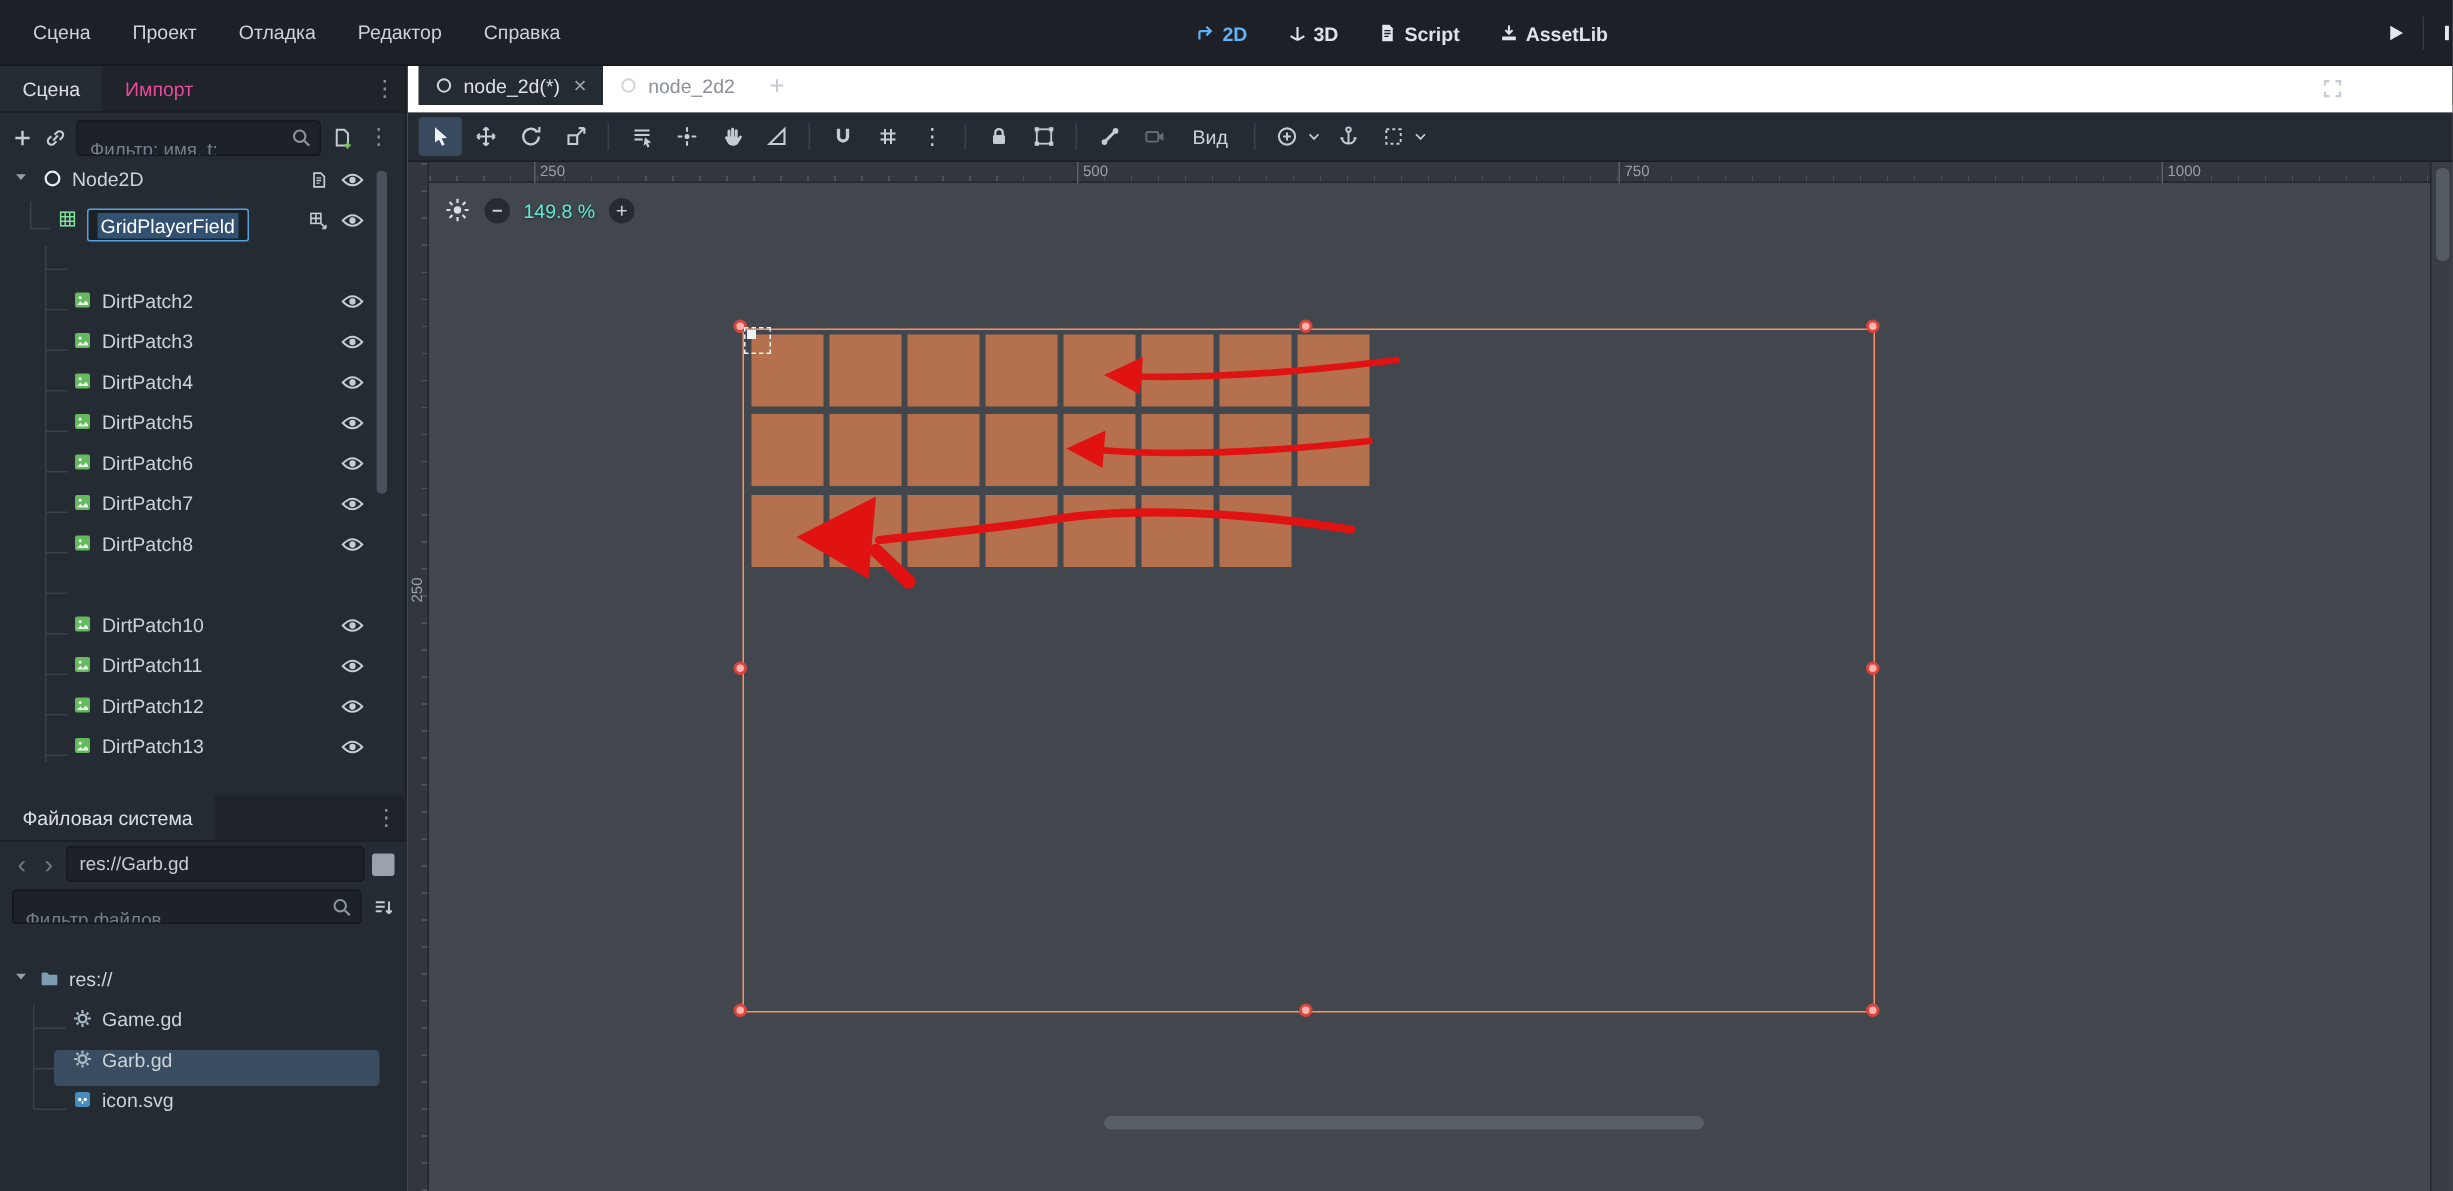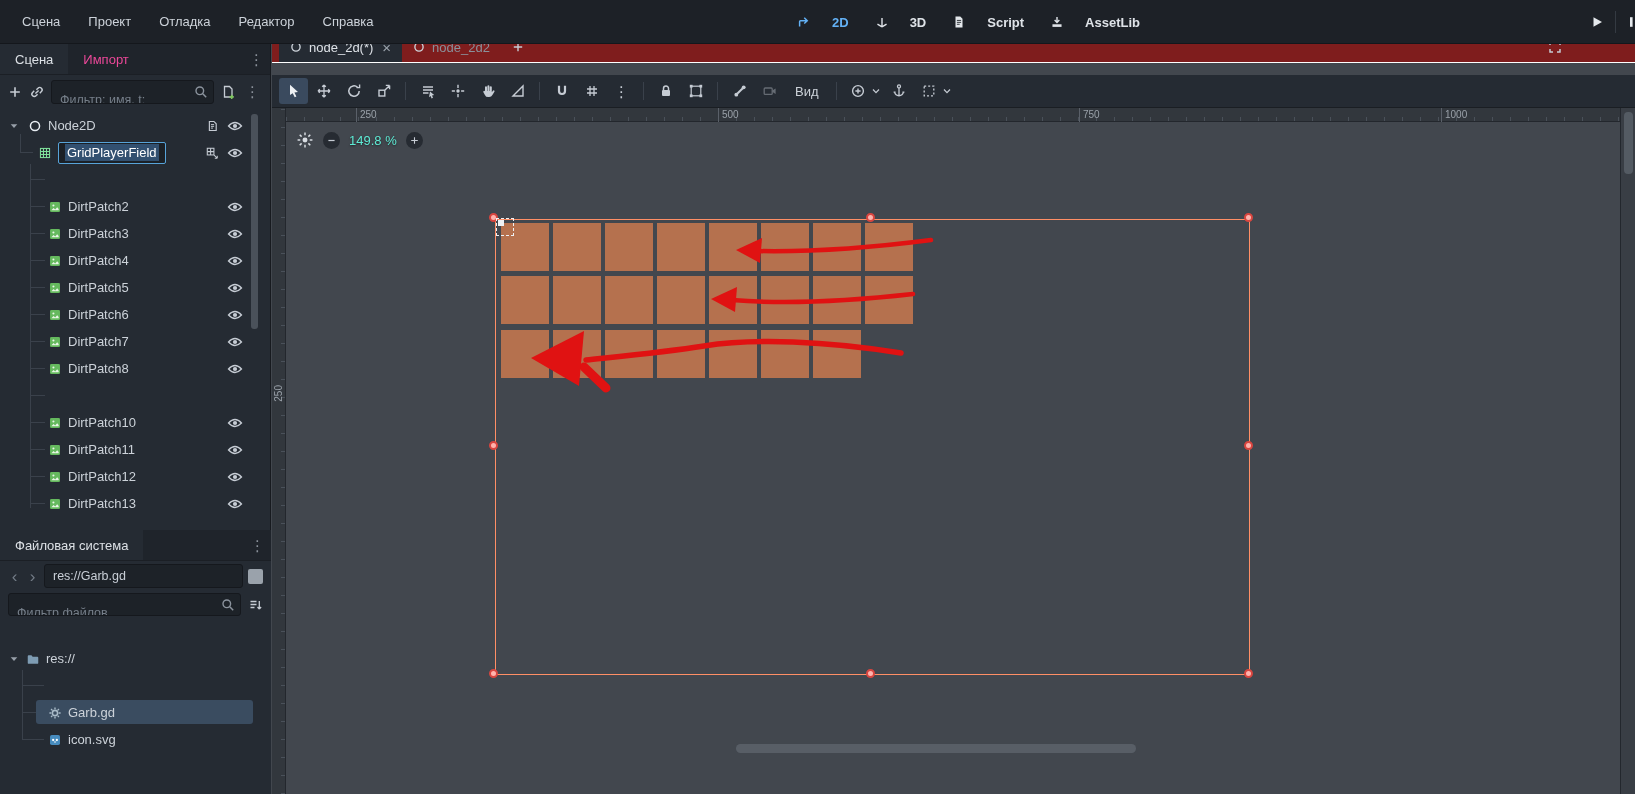--- a/index.html
+++ b/index.html
@@ -11,60 +11,60 @@
   .ic.s12{width:12px;height:12px}
   .ic.s14{width:14px;height:14px}
   .ic.s18{width:18px;height:18px}
   .glyph{font-size:15px;line-height:1}
 
   
   .topbar{position:absolute;left:0;top:0;width:100%;height:44px;background:#1d2127;border-bottom:1px solid #14171c;display:flex;align-items:center;z-index:6}
   .menus{display:flex;align-items:center;padding-left:8px}
   .menu-item{padding:4px 14px;border-radius:3px;color:#ccd2d9;cursor:default}
   .workspaces{position:absolute;left:788px;top:0;height:44px;display:flex;align-items:center;gap:8px}
-  .ws{display:flex;align-items:center;gap:21px;padding:4px 9px;font-weight:700;color:#dfe3e8}
+  .ws{display:flex;align-items:center;gap:4px;padding:4px 9px;font-weight:700;color:#dfe3e8}
   .ws.active{color:#63b1f5}
   .ws .ic{color:inherit}
   .run{position:absolute;right:0;top:0;height:44px;display:flex;align-items:center;gap:10px}
   .topsep{width:1px;height:22px;background:#343a42}
 
   
   .left-dock{position:absolute;left:0;top:44px;width:271px;bottom:0;background:#252b33;border-right:1px solid #171a1f}
   .tabstrip{height:31px;background:#1f242b;display:flex;align-items:stretch;position:relative;border-bottom:1px solid #1b1f25}
   .dtab{display:flex;align-items:center;padding:0 15px;color:#ec4899}
   .dtab.active{background:#252b33;color:#dce0e5}
   .strip-dots{position:absolute;right:6px;top:0;height:100%;display:flex;align-items:center;color:#8a919b}
   .scene-toolbar{height:33px;display:flex;align-items:center;gap:6px;padding:0 7px}
   .filterwrap{position:relative;flex:1;height:24px}
   .filterwrap input,.pathwrap input{width:100%;height:100%;background:#1d2228;border:1px solid #15181d;border-radius:3px;color:#c8ced6;padding:16px 24px 0 8px;font:inherit;font-size:12.5px;outline:none}
   .pathwrap input{padding:0 8px}
   input::placeholder{color:#767f8a;opacity:1}
   .filterwrap .ic{position:absolute;right:5px;top:4px;color:#8b939d}
   .scene-tree{position:absolute;left:0;top:68px;width:271px;height:411px;overflow:hidden}
-  .trow{position:absolute;left:0;width:100%;height:27px;display:flex;align-items:center}
+  .trow{position:absolute;left:0;width:100%;height:27px;display:flex;align-items:flex-start}
   .tlabel{margin-left:6px;white-space:nowrap}
   .rowbtns{position:absolute;right:28px;display:flex;gap:8px;align-items:center;color:#b9c0c9}
   .guide{position:absolute;background:#3a414b}
   .treescroll{position:absolute;right:13px;top:2px;width:7px;height:215px;background:#4a515a;border-radius:3px}
   .renamebox{display:inline-flex;align-items:center;height:22px;margin-left:6px;padding:0 6px;background:#1b2026;border:1px solid #57a3d9;border-radius:2px}
   .renametext{background:#325070;color:#fff;padding:1px 2px;white-space:nowrap}
 
   
   .fs-dock{position:absolute;left:0;top:486px;width:271px;bottom:0;background:#252b33}
   .fs-nav{height:30px;display:flex;align-items:center;gap:5px;padding:0 8px}
   .navarrow{color:#737c87;font-size:17px;width:13px;text-align:center;line-height:1}
   .pathwrap{flex:1;height:24px}
   .sqbtn{width:15px;height:15px;background:#9aa2ab;border-radius:2px;flex:none}
   .fs-filter{height:27px;display:flex;align-items:center;gap:6px;padding:0 8px}
   .fs-filter .filterwrap{height:23px}
   .fs-tree{position:relative;height:176px;overflow:hidden}
   .fssel{position:absolute;left:36px;right:18px;top:82px;height:24px;background:#3a4c60;border-radius:3px}
 
   
-  .scene-tabbar{position:absolute;left:272px;top:32px;right:0;height:31px;background:#7f1d1d;border-bottom:1px solid #ffffff;display:flex;align-items:stretch}
+  .scene-tabbar{position:absolute;left:272px;top:44px;right:0;height:31px;background:#ffffff;border-bottom:5px solid #ffffff;display:flex;align-items:stretch}
   .stab{display:flex;align-items:center;gap:7px;padding:0 11px;color:#8a919b}
   .stab.active{background:#252b33;color:#dde1e6}
   .stab .close{color:#9aa2ab;font-size:15px;margin-left:2px}
   .newtab{display:flex;align-items:center;padding:0 10px}
   .expandbtn{position:absolute;right:72px;top:7px}
 
   .canvas-toolbar{position:absolute;left:272px;top:75px;right:0;height:33px;background:#252b33;border-bottom:1px solid #1a1e23;display:flex;align-items:center;padding-left:7px;gap:1px}
   .tb{width:29px;height:26px;border-radius:3px;display:flex;align-items:center;justify-content:center;color:#c6ccd4}
   .tb.active{background:#3a4a5e;color:#fff}
   .tb.dim{opacity:.4}
@@ -520,20 +520,29 @@
             <svg viewBox="0 0 16 16" xmlns="http://www.w3.org/2000/svg">
               <path d="M3.6 5.6L8 10.6l4.4-5z" fill="#98a0aa"></path>
             </svg>
           </span>
         <span class="ic s14" style="margin-left:6px">
             <svg viewBox="0 0 16 16" xmlns="http://www.w3.org/2000/svg">
               <path d="M2 4.8c0-.6.4-1 1-1h3.2l1.4 1.7H13c.6 0 1 .4 1 1v6c0 .6-.4 1-1 1H3c-.6 0-1-.4-1-1z" fill="#7e9cb3"></path>
             </svg>
           </span>
         <span class="tlabel">res://</span>
+      </div>
+      <div class="trow" style="top:54px">
+        <span class="ic s14" style="margin-left:48px">
+            <svg viewBox="0 0 16 16" xmlns="http://www.w3.org/2000/svg">
+              <circle cx="8" cy="8" r="3" stroke="#a9bac7" stroke-width="1.8" fill="none"></circle>
+              <path d="M8 1.6v2.2M8 12.2v2.2M1.6 8h2.2M12.2 8h2.2M3.5 3.5l1.5 1.5M11 11l1.5 1.5M12.5 3.5L11 5M5 11l-1.5 1.5" stroke="#a9bac7" stroke-width="1.6"></path>
+            </svg>
+          </span>
+        <span class="tlabel">Game.gd</span>
       </div>
       <div class="trow" style="top:108px">
         <span class="ic s14" style="margin-left:48px">
             <svg viewBox="0 0 16 16" xmlns="http://www.w3.org/2000/svg">
               <rect x="2.3" y="2.3" width="11.4" height="11.4" rx="2" fill="#478cbf"></rect>
               <circle cx="5.9" cy="8" r="1.3" fill="#fff"></circle>
               <circle cx="10.1" cy="8" r="1.3" fill="#fff"></circle>
               <rect x="7.4" y="9.3" width="1.2" height="1.9" fill="#fff"></rect>
             </svg>
           </span>

